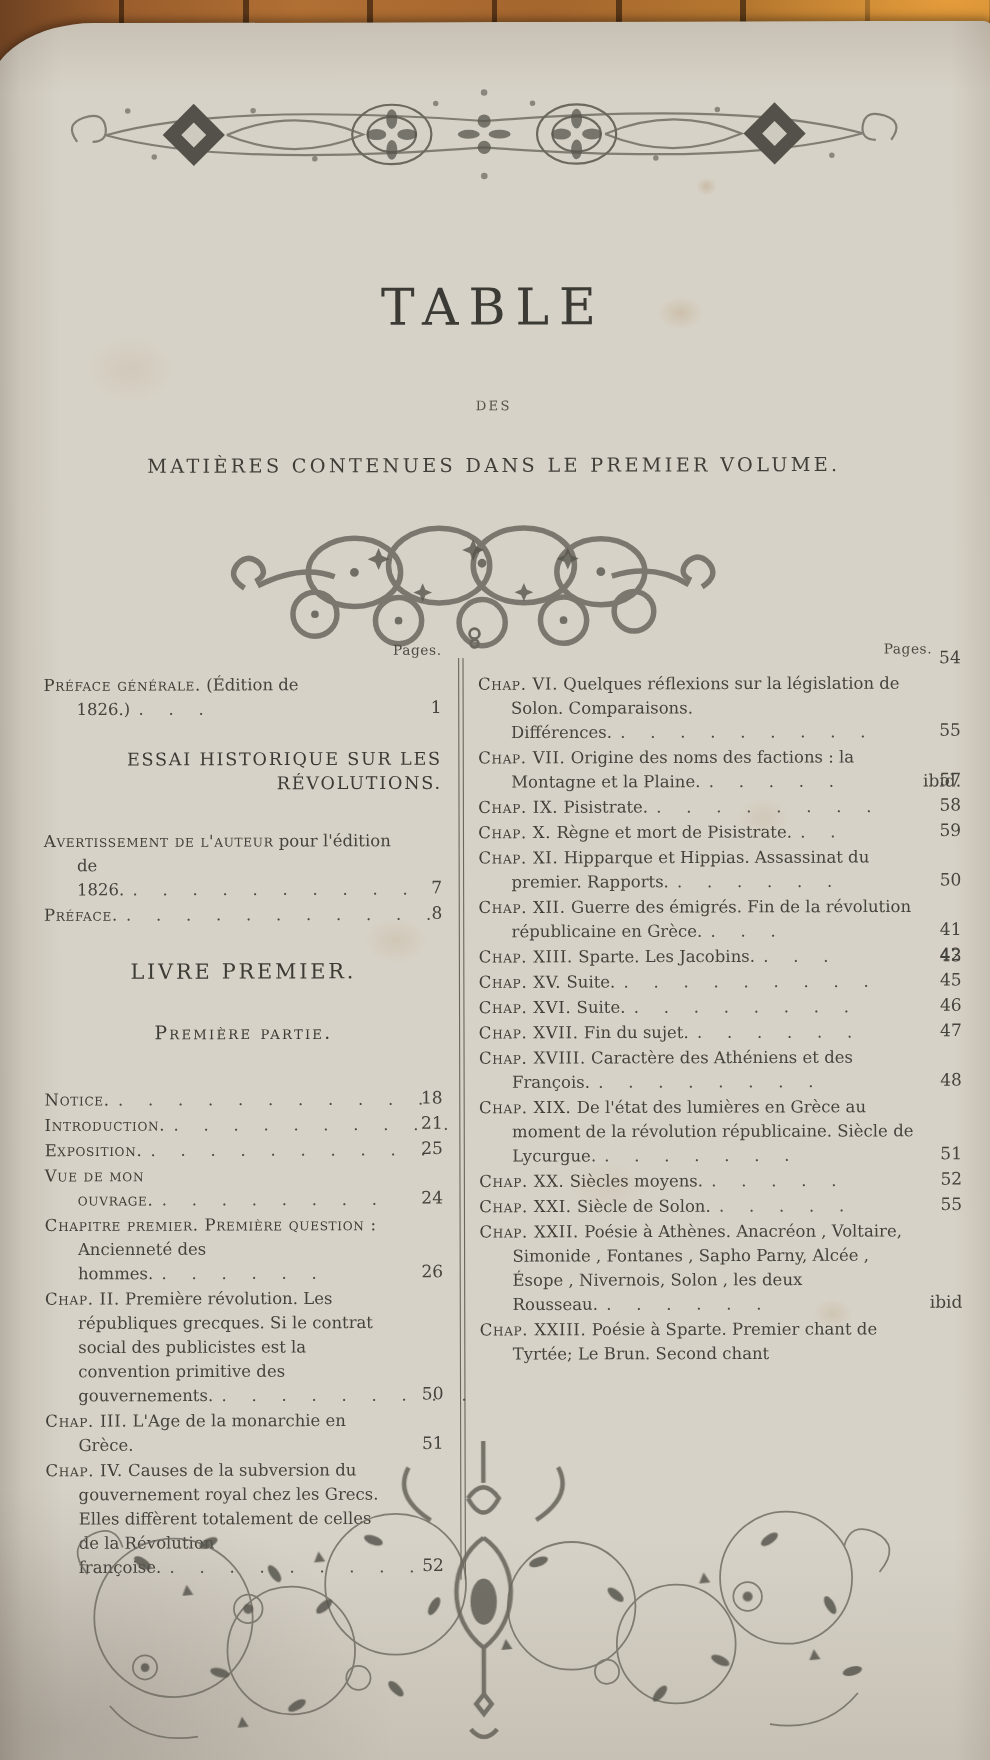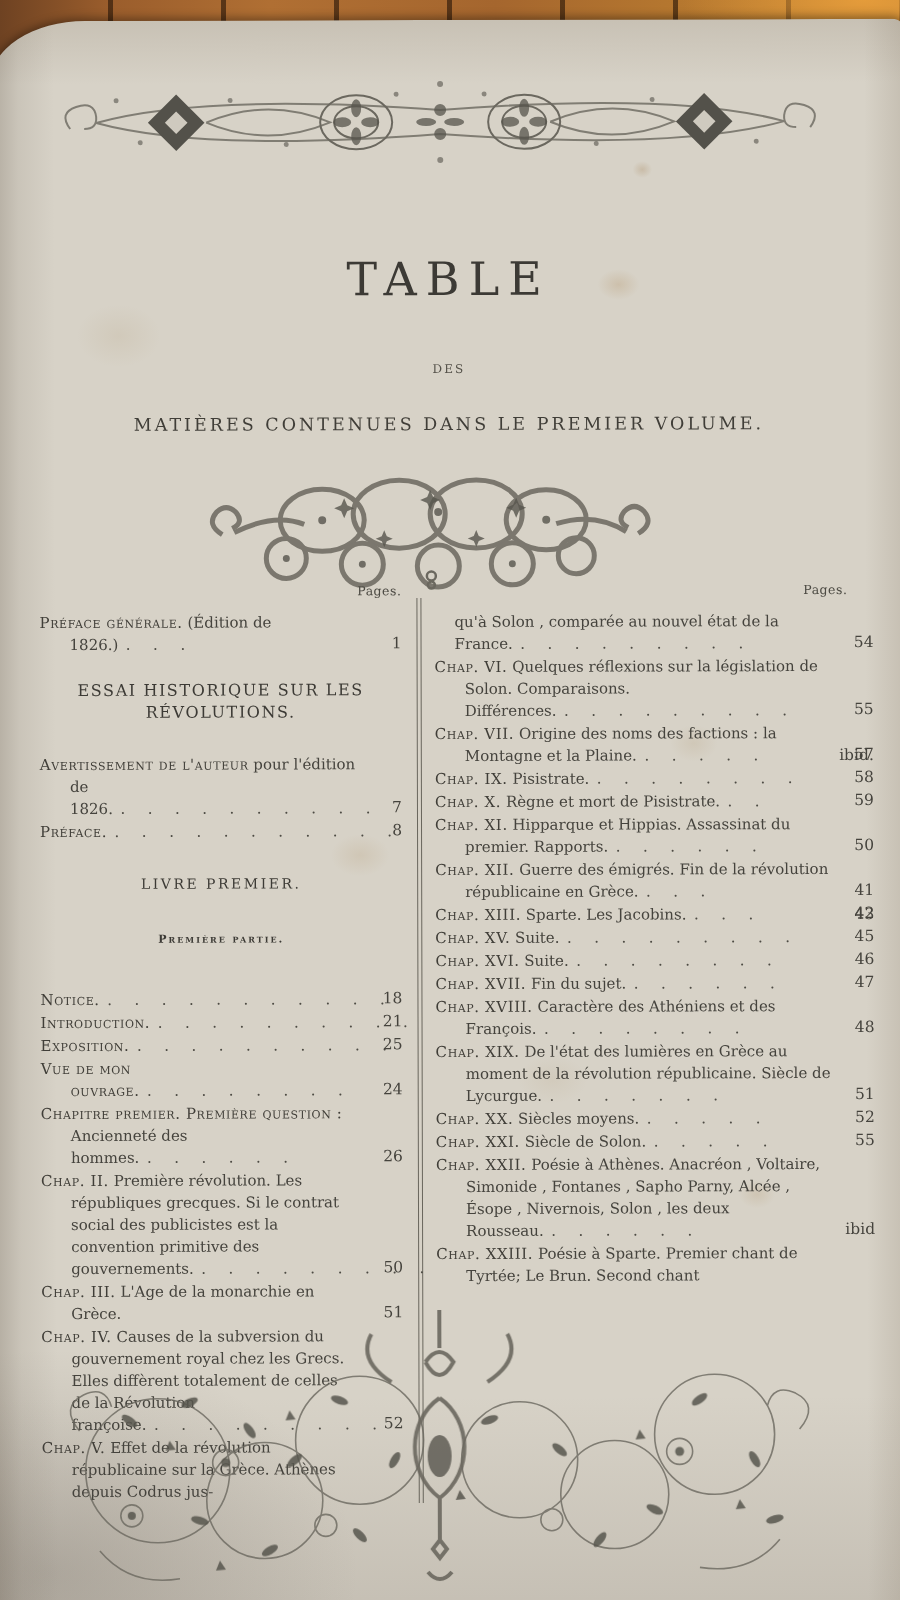--- a/index.html
+++ b/index.html
@@ -45,23 +45,23 @@
            margin:18px 13px 0 15px;}
   .pages-label{font-size:12.5px;text-align:right;margin-bottom:9px;color:#4c4a43;letter-spacing:.5px;}
   .pages-label.shift{padding-right:26px;}
   .entry{position:relative;padding:0 44px 0 30px;text-indent:-30px;margin-bottom:1px;}
   .entry.cont{text-indent:0;padding-left:20px;}
   .entry.mb{margin-bottom:16px;}
   .lead{font-variant:small-caps;letter-spacing:.6px;color:#403e38;text-align:right;}
   .dots{color:#4d4b44;}
   .pg{position:absolute;right:0;bottom:1px;text-indent:0;font-size:15.5px;color:#45433d;}
   .h{text-align:center;color:#3c3a35;}
-  .h.heading{font-size:16px;letter-spacing:1.6px;margin:24px 0 30px;}
-  .h.book{font-size:14px;letter-spacing:2.5px;margin:30px 0 34px;}
-  .h.subheading{font-size:11px;letter-spacing:2px;font-variant:small-caps;margin:4px 0 38px;font-weight:bold;}
+  .h.heading{font-size:16px;letter-spacing:1.6px;margin:24px 0 30px;text-align:right;}
+  .h.book{font-size:19px;letter-spacing:2.5px;margin:30px 0 34px;}
+  .h.subheading{font-size:17px;letter-spacing:2px;font-variant:small-caps;margin:4px 0 38px;}
   svg .ln{stroke:#6b685f;fill:none;}
   svg .fl{fill:#57554d;stroke:none;}
 </style>
 </head>
 <body>
 
 <div class="wood"></div>
 
 <div class="page">
 
@@ -165,28 +165,27 @@
           <div class="h book">LIVRE PREMIER.</div>
           <div class="h subheading">Première partie.</div>
           <div class="entry"><span><span class="lead">Notice.</span><span class="dots"> .  .  .  .  .  .  .  .  .  .  .</span></span><span class="pg">18</span></div>
           <div class="entry"><span><span class="lead">Introduction.</span><span class="dots"> .  .  .  .  .  .  .  .  .  .</span></span><span class="pg">21</span></div>
           <div class="entry"><span><span class="lead">Exposition.</span><span class="dots"> .  .  .  .  .  .  .  .  .  .</span></span><span class="pg">25</span></div>
           <div class="entry"><span><span class="lead">Vue de mon ouvrage.</span><span class="dots"> .  .  .  .  .  .  .  .</span></span><span class="pg">24</span></div>
           <div class="entry"><span><span class="lead">Chapitre premier. Première question :</span> Ancienneté des hommes.<span class="dots"> .  .  .  .  .  .</span></span><span class="pg">26</span></div>
           <div class="entry"><span><span class="lead">Chap. II.</span> Première révolution. Les républiques grecques. Si le contrat social des publicistes est la convention primitive des gouvernements.<span class="dots"> .  .  .  .  .  .  .  .  .</span></span><span class="pg">50</span></div>
           <div class="entry"><span><span class="lead">Chap. III.</span> L'Age de la monarchie en Grèce.</span><span class="pg">51</span></div>
           <div class="entry"><span><span class="lead">Chap. IV.</span> Causes de la subversion du gouvernement royal chez les Grecs. Elles diffèrent totalement de celles de la Révolution françoise.<span class="dots"> .  .  .  .  .  .  .  .  .</span></span><span class="pg">52</span></div>
-          <div class="entry"><span><span class="lead">Chap. V.</span> Effet de la révolution républicaine sur la Grèce. Athènes depuis Codrus jus-</span></div>
         </div>
     </div>
     <div class="divider"></div>
     <div class="col-right">
       <div class="pages-label shift">Pages.</div>
       <div id="colR">
-          <div class="entry cont"><span>qu'à Solon , comparée au nouvel état de la France.<span class="dots"> .  .  .  .  .  .  .  .  .</span></span><span class="pg">54</span></div>
+          <div class="entry cont"><span class="pg">54</span></div>
           <div class="entry"><span><span class="lead">Chap. VI.</span> Quelques réflexions sur la législation de Solon. Comparaisons. Différences.<span class="dots"> .  .  .  .  .  .  .  .  .</span></span><span class="pg">55</span></div>
           <div class="entry"><span><span class="lead">Chap. VII.</span> Origine des noms des factions : la Montagne et la Plaine.<span class="dots"> .  .  .  .  .</span></span><span class="pg">57</span></div>
           <div class="entry"><span class="pg">ibid.</span></div>
           <div class="entry"><span><span class="lead">Chap. IX.</span> Pisistrate.<span class="dots"> .  .  .  .  .  .  .  .</span></span><span class="pg">58</span></div>
           <div class="entry"><span><span class="lead">Chap. X.</span> Règne et mort de Pisistrate.<span class="dots"> .  .</span></span><span class="pg">59</span></div>
           <div class="entry"><span><span class="lead">Chap. XI.</span> Hipparque et Hippias. Assassinat du premier. Rapports.<span class="dots"> .  .  .  .  .  .</span></span><span class="pg">50</span></div>
           <div class="entry"><span><span class="lead">Chap. XII.</span> Guerre des émigrés. Fin de la révolution républicaine en Grèce.<span class="dots"> .  .  .</span></span><span class="pg">41</span></div>
           <div class="entry"><span><span class="lead">Chap. XIII.</span> Sparte. Les Jacobins.<span class="dots"> .  .  .</span></span><span class="pg">42</span></div>
           <div class="entry"><span class="pg">43</span></div>
           <div class="entry"><span><span class="lead">Chap. XV.</span> Suite.<span class="dots"> .  .  .  .  .  .  .  .  .</span></span><span class="pg">45</span></div>

